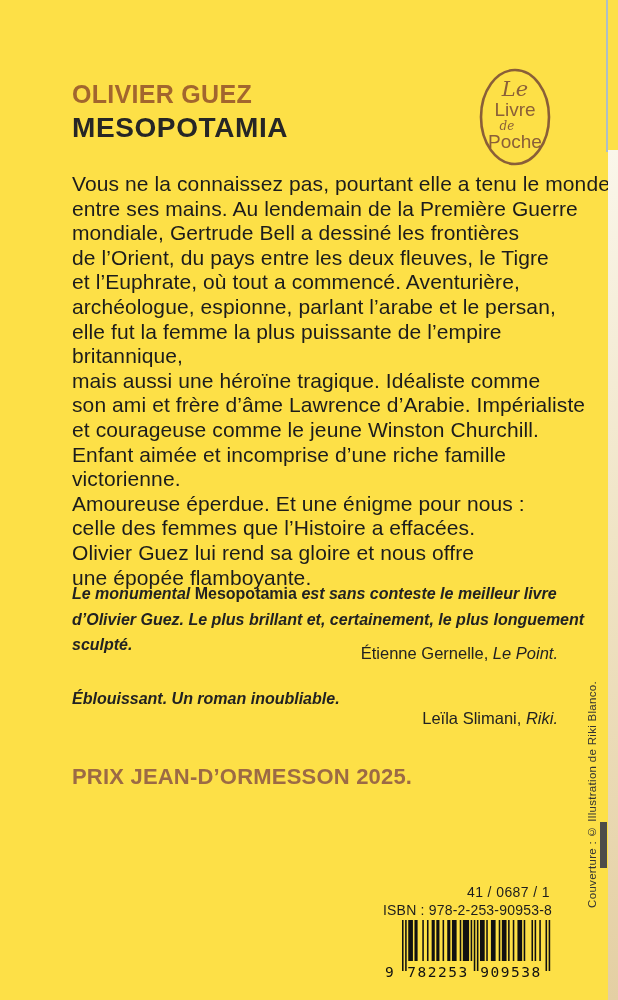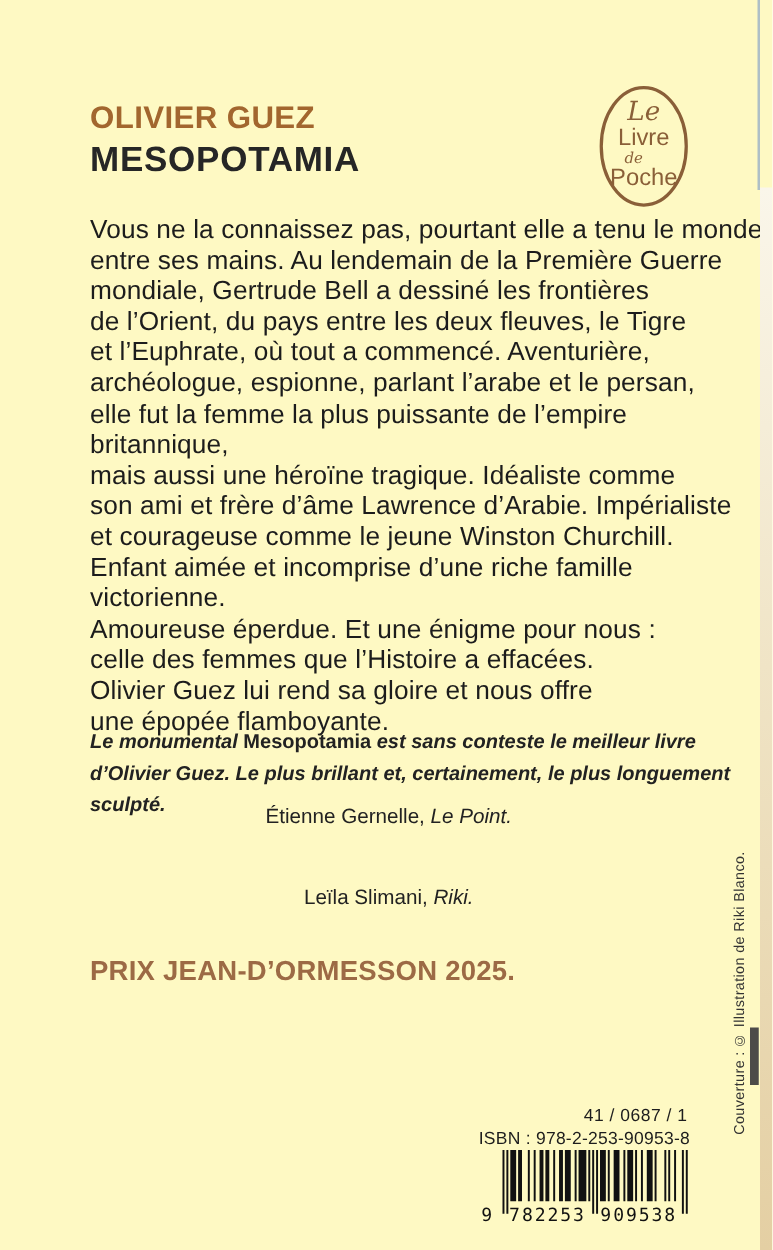--- a/index.html
+++ b/index.html
@@ -3,21 +3,21 @@
 <meta charset="utf-8">
 <style>
   * { margin: 0; padding: 0; box-sizing: border-box; }
   html, body { background: #ffffff; }
   body { font-family: "Liberation Sans", sans-serif; }
 
   .page {
     position: relative;
     width: 618px;
     height: 1000px;
-    background: #fef9c3;
+    background: #fde047;
     overflow: hidden;
   }
 
   
   .author {
     position: absolute;
     left: 72px; top: 80px;
     font-size: 25px;
     font-weight: bold;
     letter-spacing: 0.3px;
@@ -64,23 +64,23 @@
     color: #222;
     font-style: italic;
     white-space: pre-line;
     font-weight: bold;
   }
   .review-text .roman { font-style: normal; }
   .review1 { top: 581px; }
   .review2 { top: 686px; }
   .attribution {
     position: absolute;
-    left: 74px;
+    left: 84px;
     width: 474px;
-    text-align: center;
+    text-align: right;
     font-size: 16.5px;
     color: #222;
     font-style: normal;
   }
   .attribution .source { font-style: italic; }
   .attr1 { top: 644px; }
   .attr2 { top: 709px; }
 
   
   .award {
@@ -177,20 +177,21 @@
 Amoureuse éperdue. Et une énigme pour nous :
 celle des femmes que l’Histoire a effacées.
 Olivier Guez lui rend sa gloire et nous offre
 une épopée flamboyante.</div>
 
   <div class="review-text review1"><span>Le monumental </span><span class="roman">Mesopotamia</span><span> est sans conteste le meilleur livre
 d’Olivier Guez. Le plus brillant et, certainement, le plus longuement
 sculpté.</span></div>
   <div class="attribution attr1"><span>Étienne Gernelle, </span><span class="source">Le Point.</span></div>
 
+  <div class="review-text review2">Éblouissant. Un roman inoubliable.</div>
   <div class="attribution attr2"><span>Leïla Slimani, </span><span class="source">Riki.</span></div>
 
   <div class="award">PRIX JEAN-D’ORMESSON 2025.</div>
 
   <div class="print-code">41 / 0687 / 1</div>
   <div class="isbn">ISBN : 978-2-253-90953-8</div>
 
   <svg class="barcode" id="barcode-svg" viewBox="0 0 172 62">
     <g id="barcode-bars">
         <rect x="19.00" y="0" width="1.56" height="51" fill="#111"></rect>

